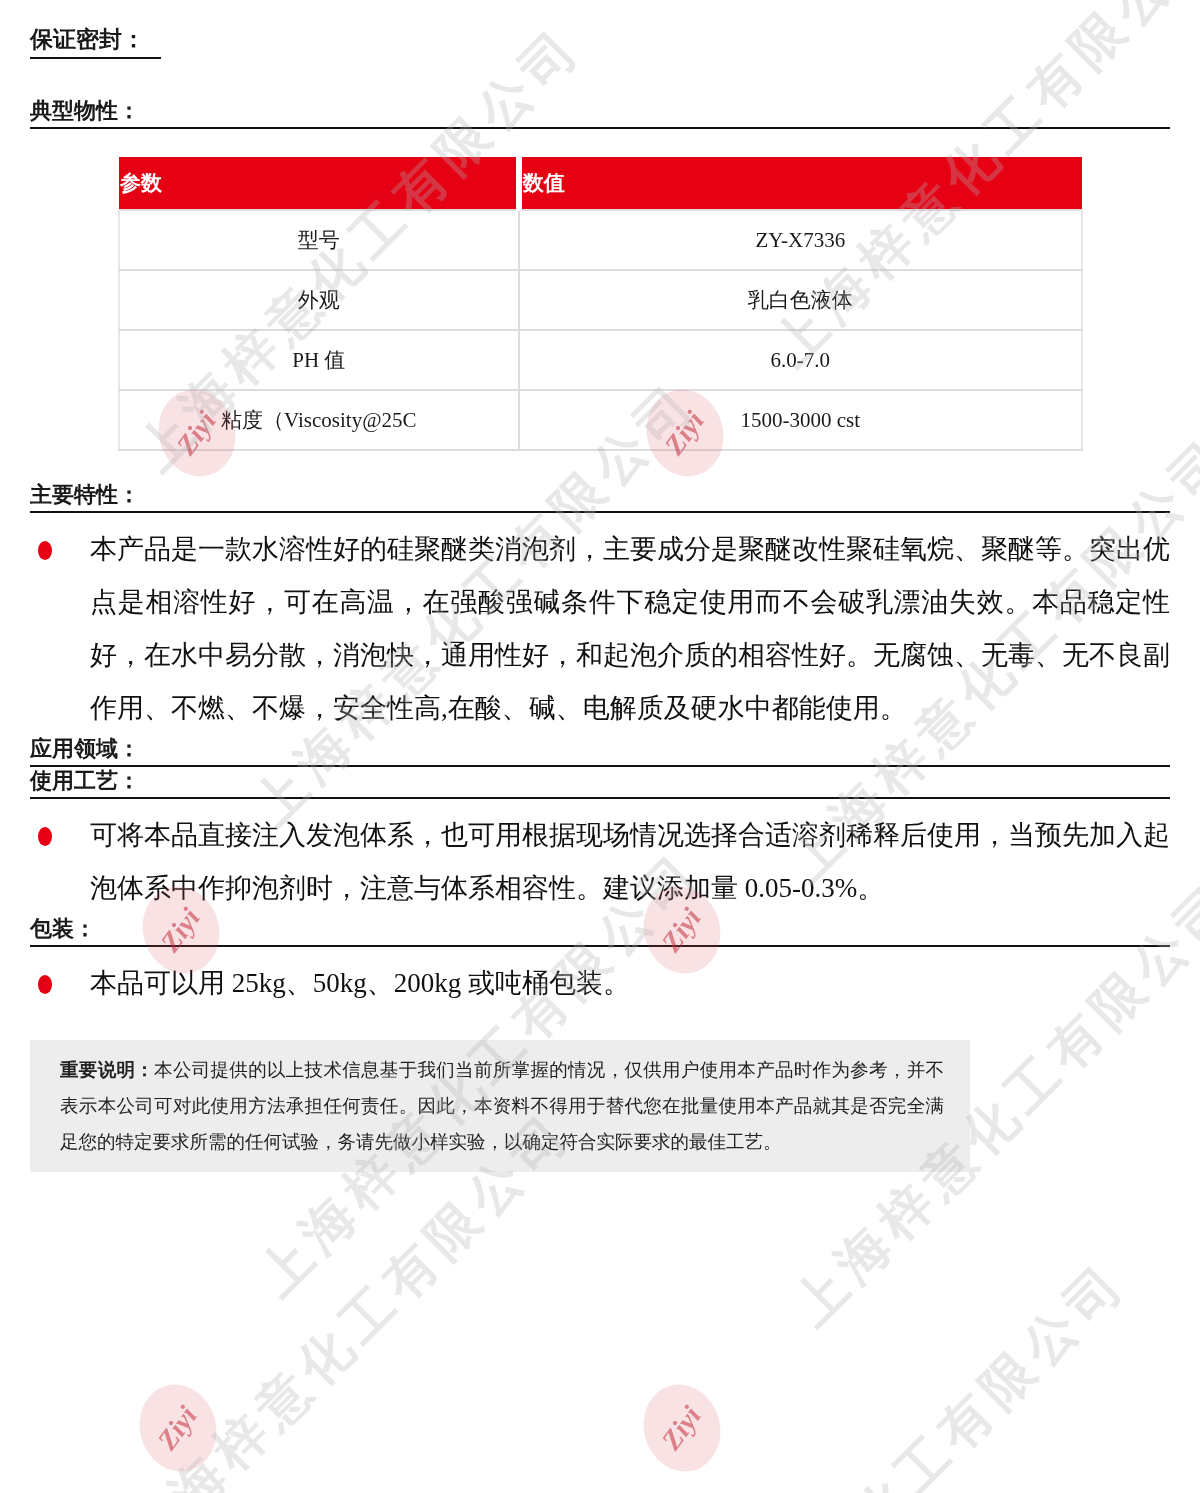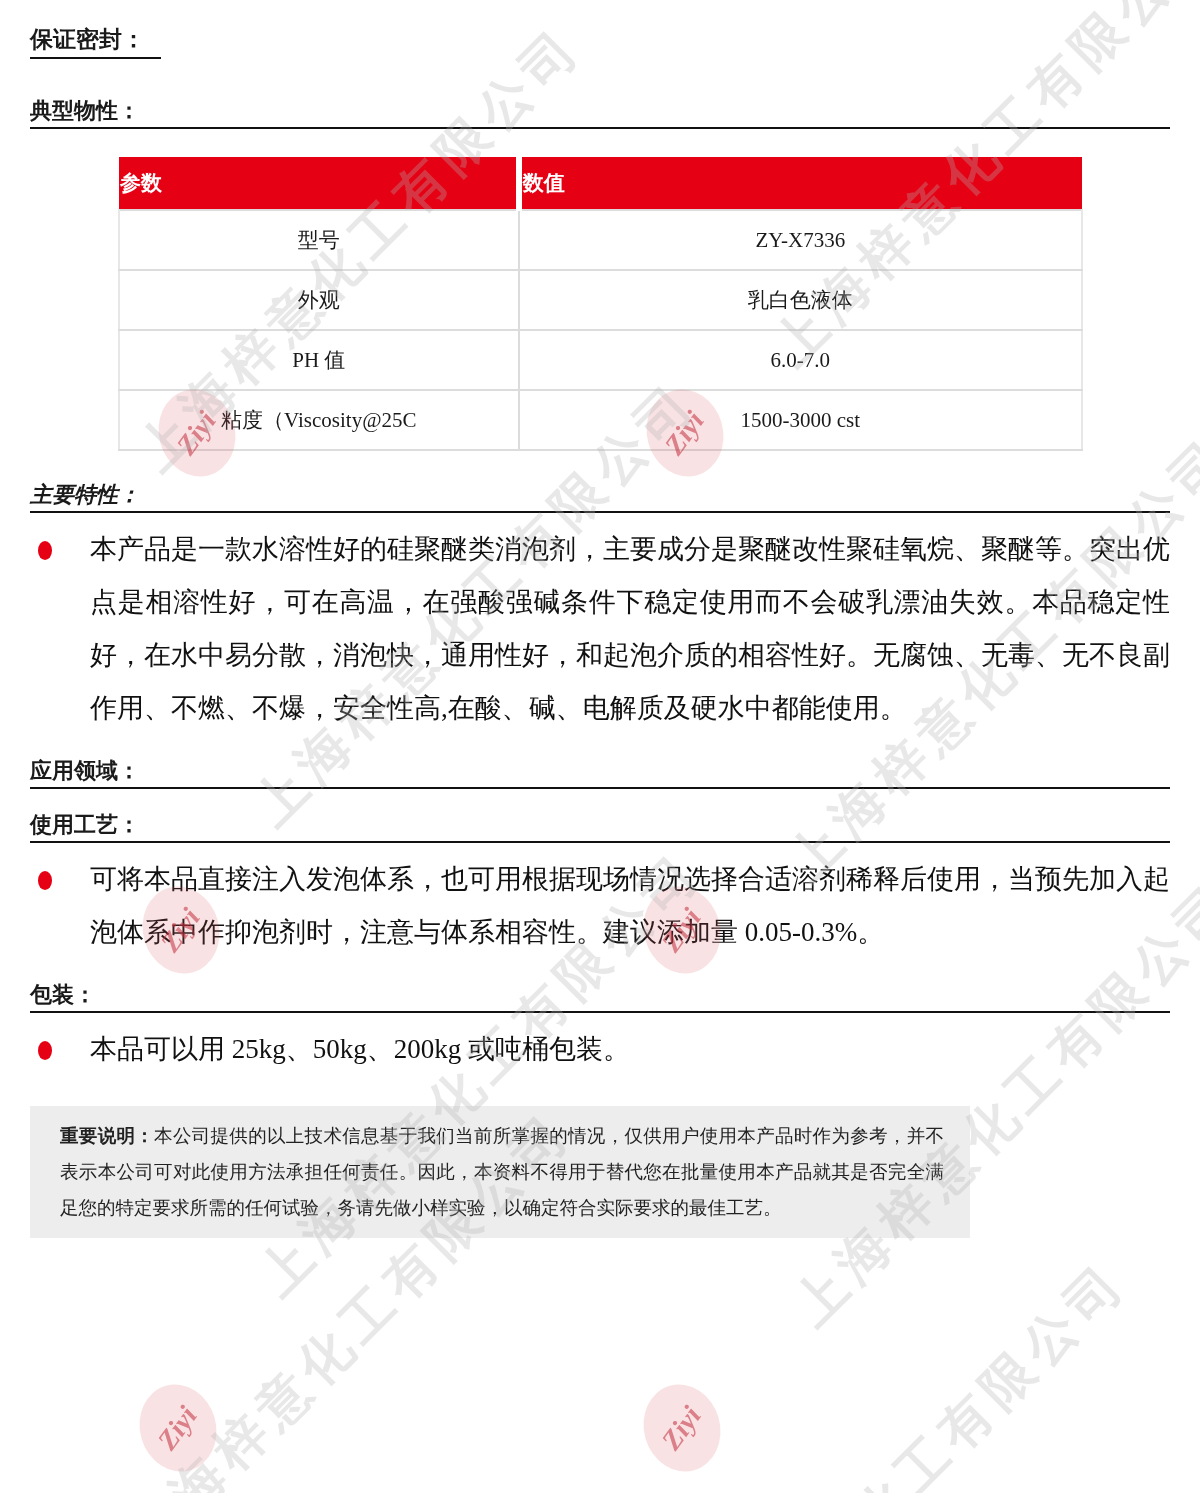--- a/index.html
+++ b/index.html
@@ -21,24 +21,24 @@
   .title-label{
     font-size:23px;font-weight:bold;
     border-bottom:2px solid #111;padding-bottom:2px;padding-right:16px;
   }
   .title-text{font-size:27px;font-weight:bold;margin-left:48px;letter-spacing:1px;}
 
   
   .sec-heading{
     display:inline-block;font-size:22px;font-weight:bold;
     border-bottom:2px solid #111;padding-bottom:2px;padding-right:18px;
-    margin-top:22px;line-height:28px;
+    line-height:28px;
   }
   .sec-heading.first{margin-top:38px;}
-  .sec-heading.after-table{margin-top:30px;font-style:italic;}
+  .sec-heading.after-table{margin-top:30px;}
   .block{display:block;}
 
   
   table.props{
     width:965px;margin:28px 0 0 88px;
     border-collapse:collapse;table-layout:fixed;
   }
   table.props th{
     background:var(--accent);color:#ffffff;
     font-size:21px;font-weight:bold;height:53px;text-align:left;

